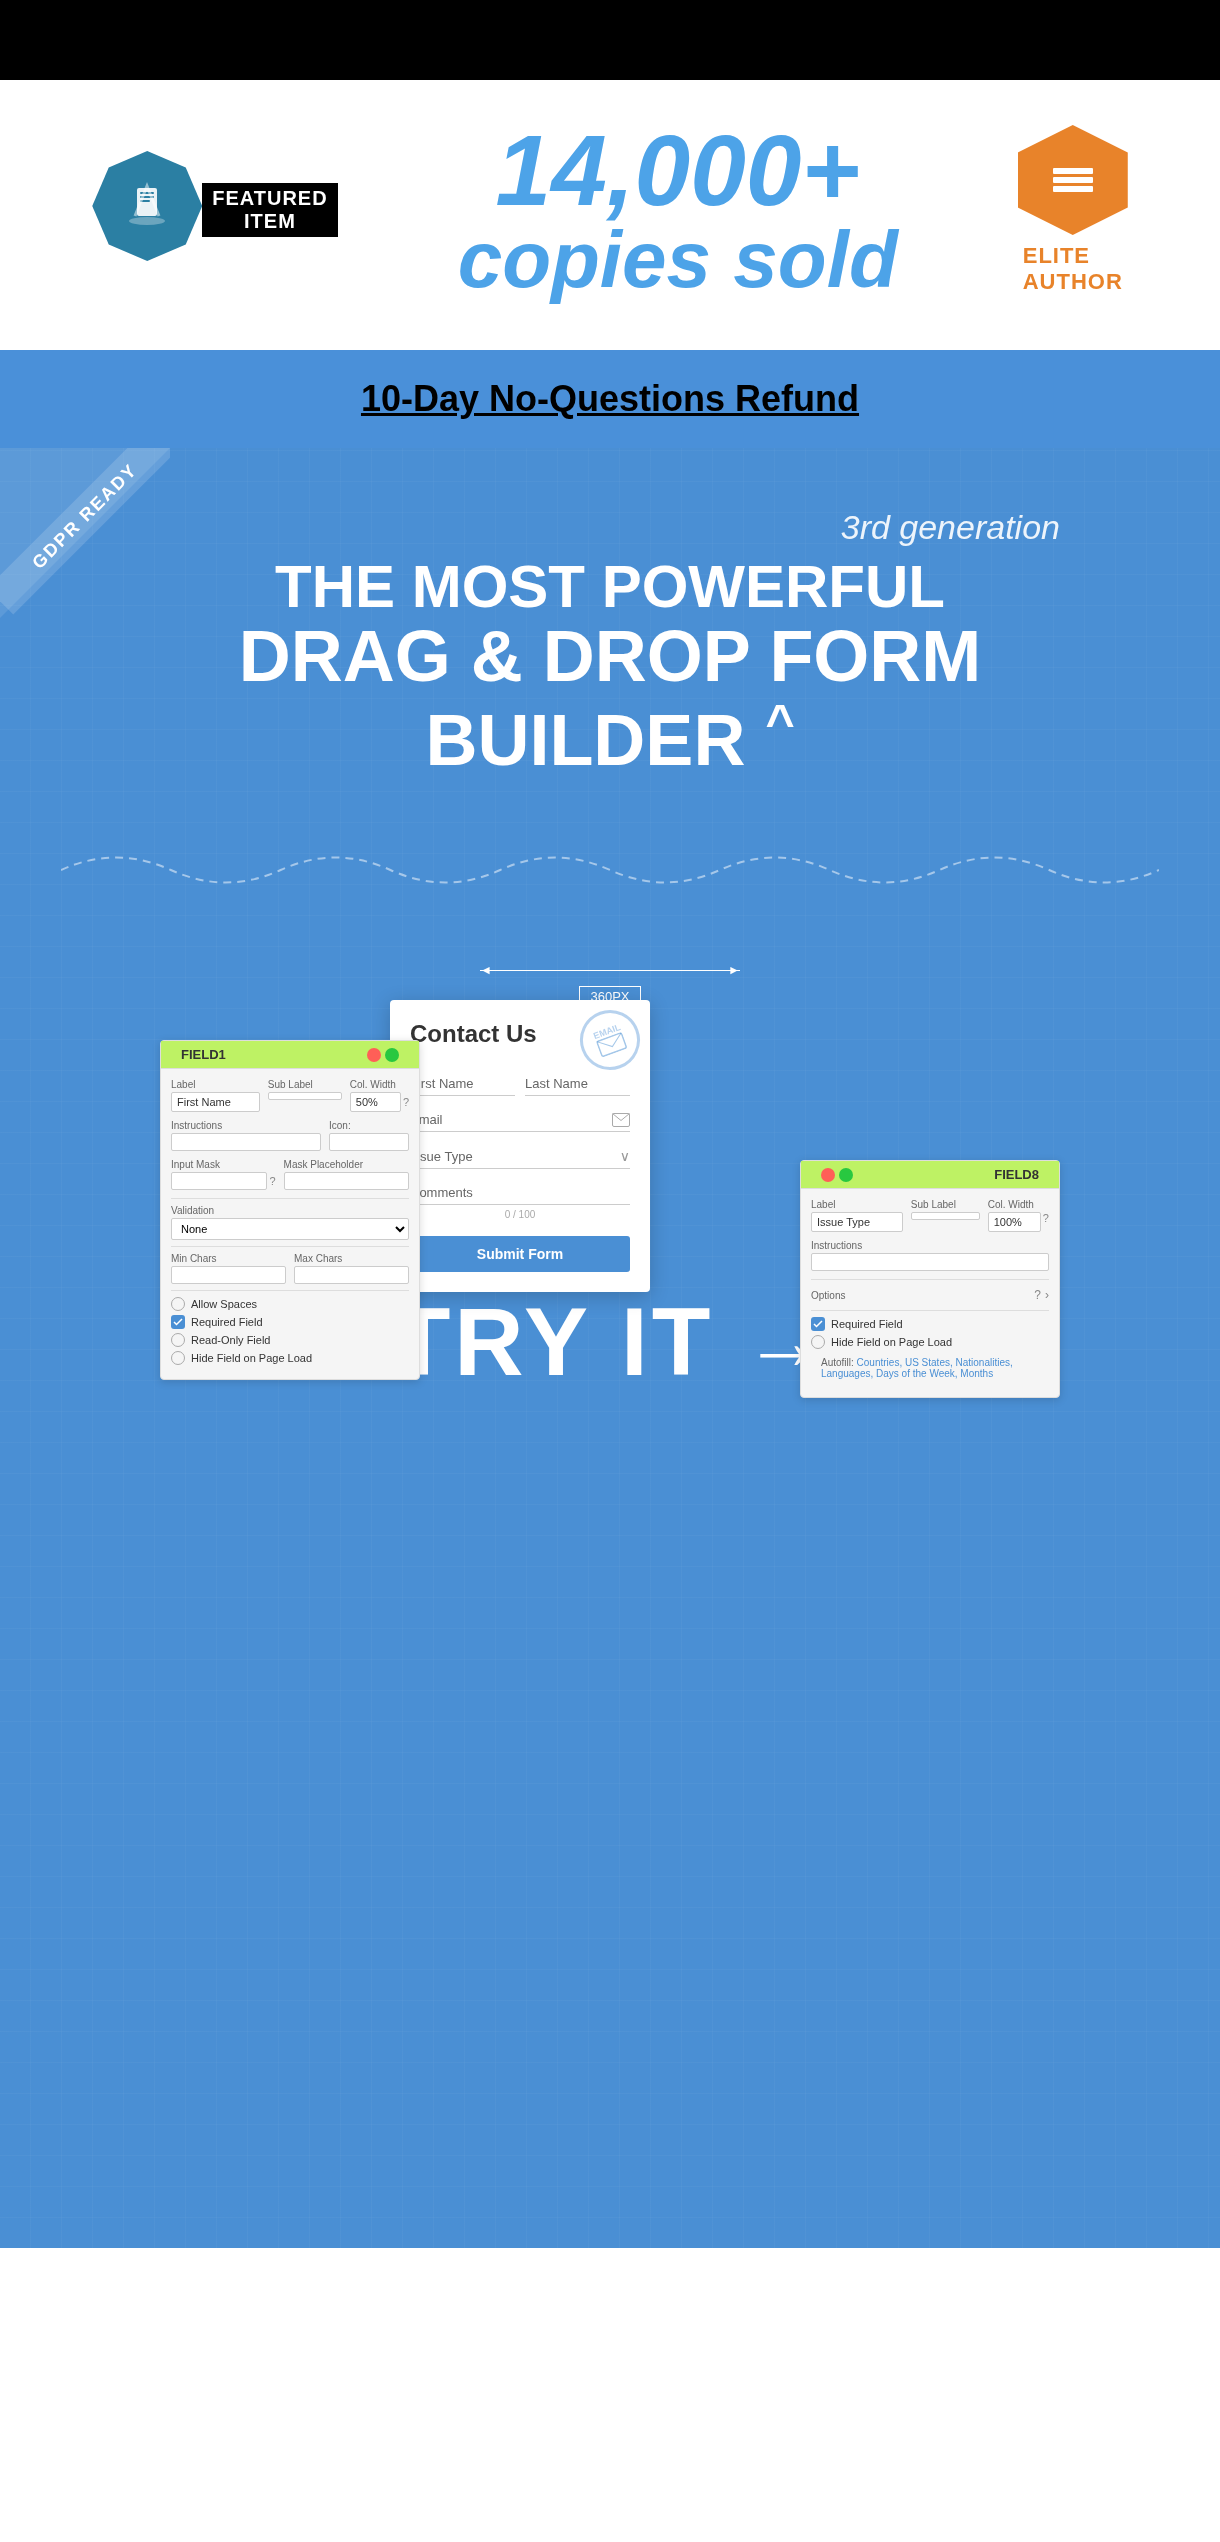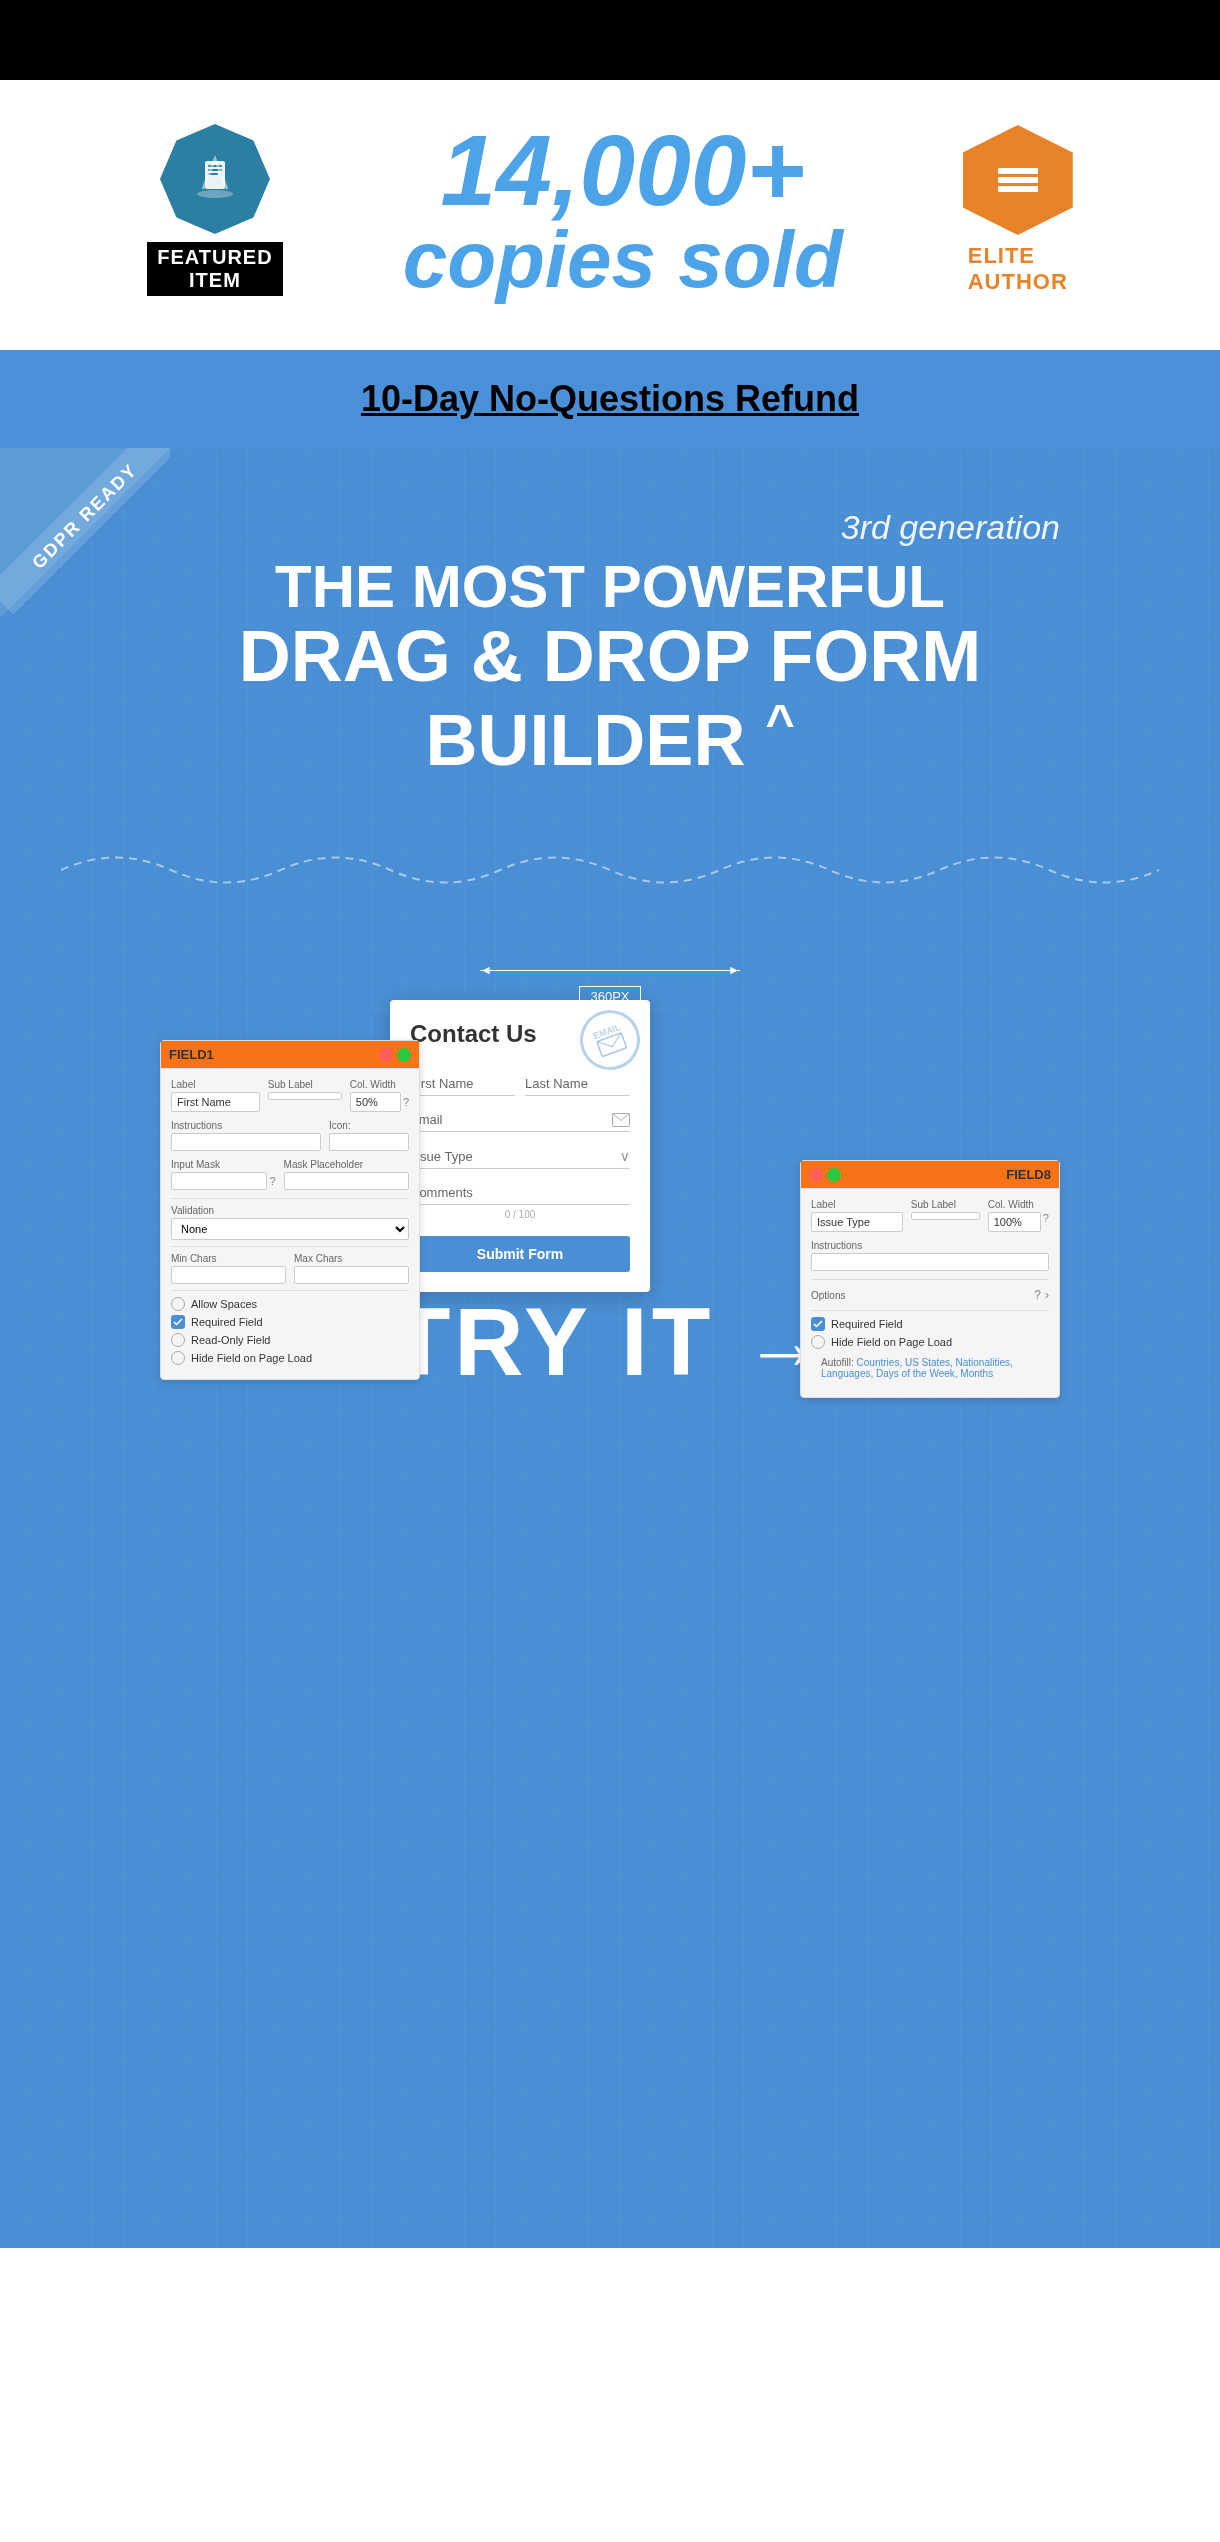--- a/index.html
+++ b/index.html
@@ -21,21 +21,21 @@
       background: #fff;
       display: flex;
       align-items: center;
       justify-content: center;
       gap: 120px;
       padding: 40px 0 50px;
     }
 
     .badge-featured {
       display: flex;
-      flex-direction: column;
+      flex-direction: row;
       align-items: center;
     }
 
     .badge-featured-icon {
       width: 110px;
       height: 110px;
       background: #2b7fa3;
       clip-path: polygon(50% 0%, 85% 15%, 100% 50%, 85% 85%, 50% 100%, 15% 85%, 0% 50%, 15% 15%);
       display: flex;
       align-items: center;
@@ -230,22 +230,22 @@
       padding: 0;
       font-size: 12px;
       box-shadow: 0 2px 8px rgba(0,0,0,0.15);
       z-index: 10;
     }
 
     .field-panel-header {
       display: flex;
       align-items: center;
       justify-content: space-between;
-      padding: 6px 8px;
-      background: #f97316;
+      padding: 6px 20px;
+      background: #bef264;
       border-bottom: 1px solid #ddd;
     }
 
     .field-panel-title {
       font-weight: 700;
       font-size: 13px;
       color: #333;
     }
 
     .panel-controls {

